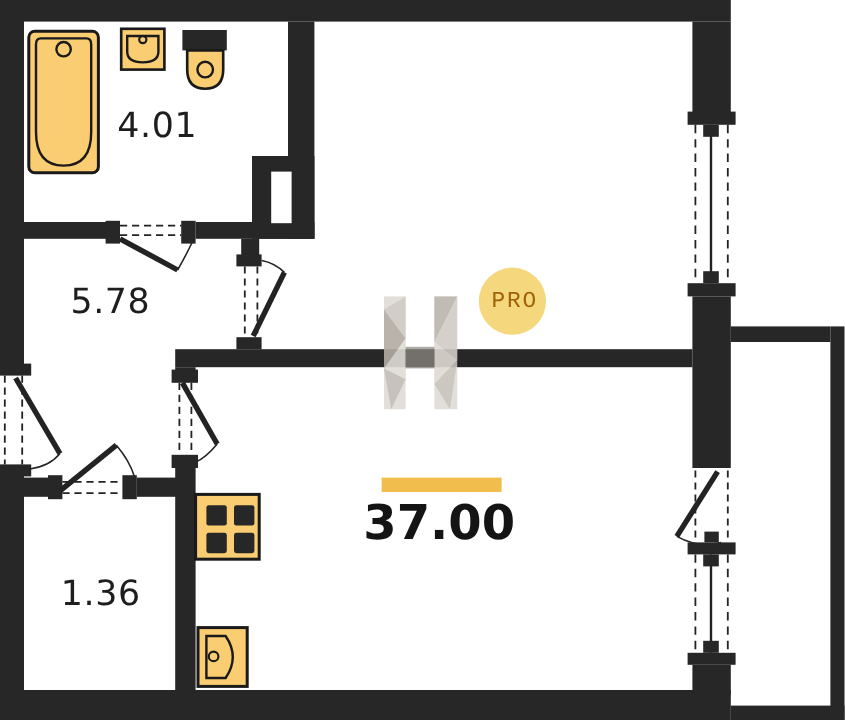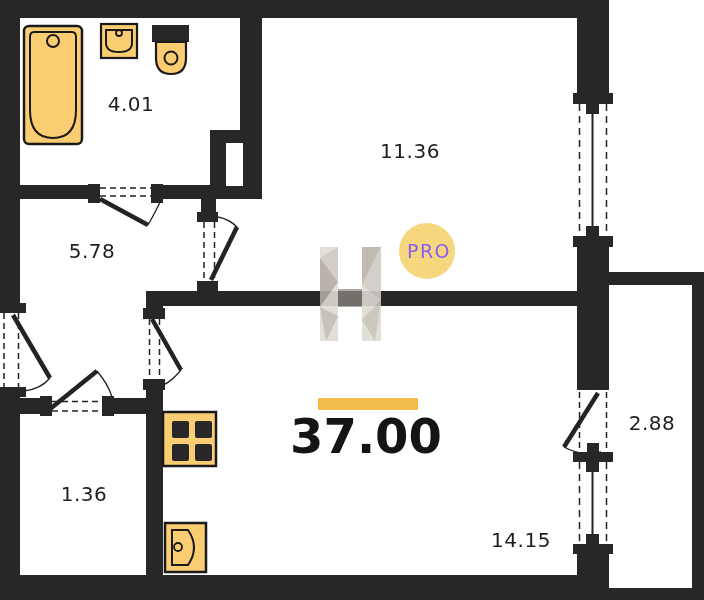--- a/index.html
+++ b/index.html
@@ -3,33 +3,33 @@
 <meta charset="utf-8">
 <style>
   html,body{margin:0;padding:0;background:#fff;}
   .plan{
     position:relative;width:704px;height:600px;background:#ffffff;
     overflow:hidden;font-family:"DejaVu Sans",sans-serif;
   }
   .plan svg{position:absolute;left:0;top:0;}
   .area-label{
     position:absolute;transform:translate(-50%,-50%);
-    font-size:20px;color:#1e1e1e;white-space:nowrap;letter-spacing:0.5px;
+    font-size:29px;color:#1e1e1e;white-space:nowrap;letter-spacing:0.5px;
   }
   .total-label{
     position:absolute;transform:translate(-50%,-50%);
-    font-size:48px;font-weight:700;color:#141414;white-space:nowrap;
+    font-size:40px;font-weight:700;color:#141414;white-space:nowrap;
   }
   .accent-bar{
     position:absolute;left:318px;top:398px;width:100px;height:12px;
     background:#F1BE4E;
   }
   .pro-text{
     position:absolute;transform:translate(-50%,-50%);
-    font-size:19px;font-weight:500;letter-spacing:1.5px;color:#8b5cf6;
+    font-size:19px;font-weight:500;letter-spacing:1.5px;color:#a16207;font-family:Liberation Mono, monospace;
   }
 </style>
 </head>
 <body>
 
 <div class="plan">
 
   <svg width="704" height="600" viewBox="0 0 704 600">
 
     <g fill="#272727">
@@ -191,27 +191,24 @@
       <rect x="338" y="289" width="24" height="18" fill="#8F8B84" opacity="0.8"></rect>
     </g>
 
     <circle cx="427" cy="251" r="28" fill="#F5D87E"></circle>
   </svg>
 
   <div class="area-label" style="left:131px;top:104px">4.01</div>
 
   <div class="area-label" style="left:92px;top:251px">5.78</div>
 
-  <div class="area-label" style="left:410px;top:151px">11.36</div>
 
   <div class="area-label" style="left:84px;top:494px">1.36</div>
 
-  <div class="area-label" style="left:521px;top:540px">14.15</div>
-
-  <div class="area-label" style="left:652px;top:423px">2.88</div>
+
 
   <div>
     <div class="accent-bar"></div>
     <div class="total-label" style="left:366px;top:436px">37.00</div>
   </div>
 
   <div class="pro-text" style="left:429px;top:251px">PRO</div>
 
 </div>
 

